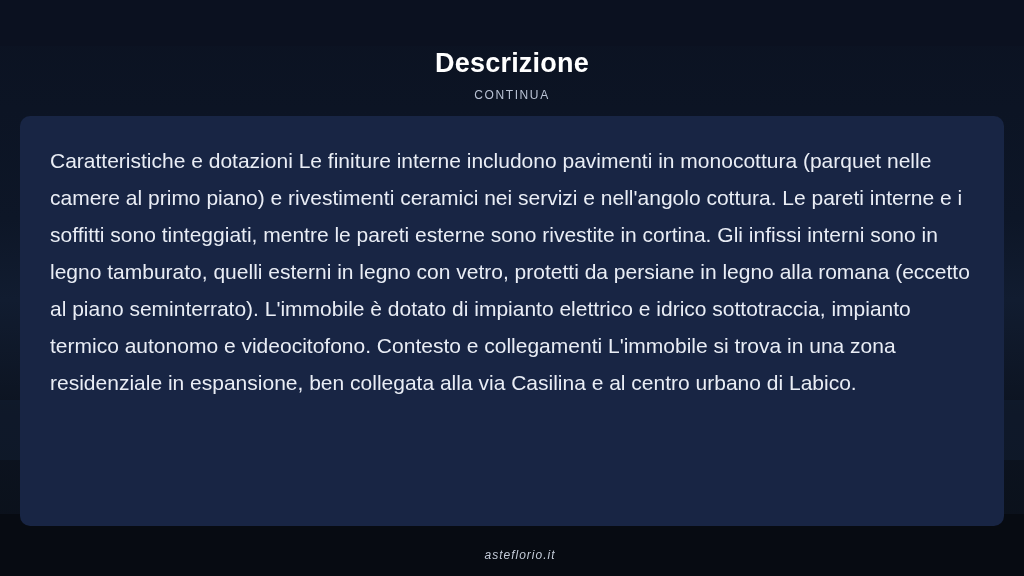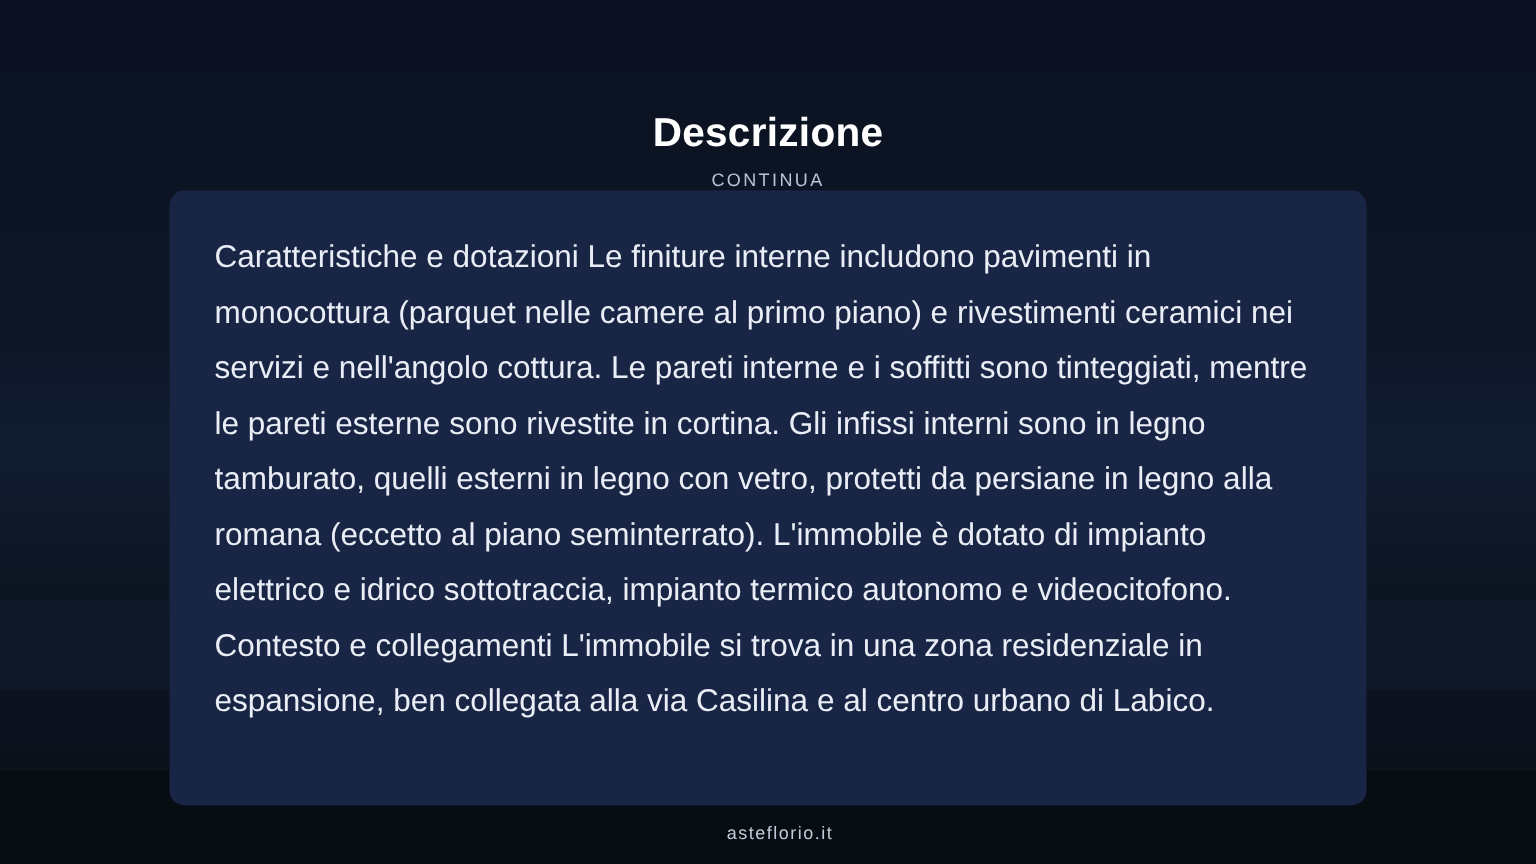--- a/index.html
+++ b/index.html
@@ -40,38 +40,39 @@
     height: 60px;
     background: rgba(18, 30, 50, 0.55);
   }
   .band-3 {
     bottom: 0;
     height: 62px;
     background: #070b12;
   }
   .title {
     position: relative;
-    margin-top: 71px;
+    margin-top: 46px;
     font-size: 27px;
     font-weight: bold;
     color: #ffffff;
     letter-spacing: 0.2px;
     line-height: 34px;
   }
   .subtitle {
     position: relative;
     margin-top: 8px;
     font-size: 12px;
     letter-spacing: 1.6px;
     color: #b9c2d4;
     text-transform: uppercase;
   }
   .card {
     position: relative;
-    width: 798px;
+    margin-top: 14px;
+    width: 984px;
     height: 410px;
     box-sizing: border-box;
     background: #182544;
     border-radius: 10px;
     padding: 26px 30px 26px 30px;
     overflow: hidden;
   }
   .card-text {
     color: #e9edf5;
     font-size: 21px;
@@ -81,20 +82,21 @@
   }
   .footer {
     position: absolute;
     bottom: 14px;
     left: 16px;
     right: 0;
     text-align: center;
     font-size: 12px;
     letter-spacing: 1px;
     color: #c3cbd8;
+    font-style: italic;
   }
 </style>
 </head>
 <body>
 
 <div class="slide">
 
   <div class="bg-band band-1"></div>
   <div class="bg-band band-2"></div>
   <div class="bg-band band-3"></div>

